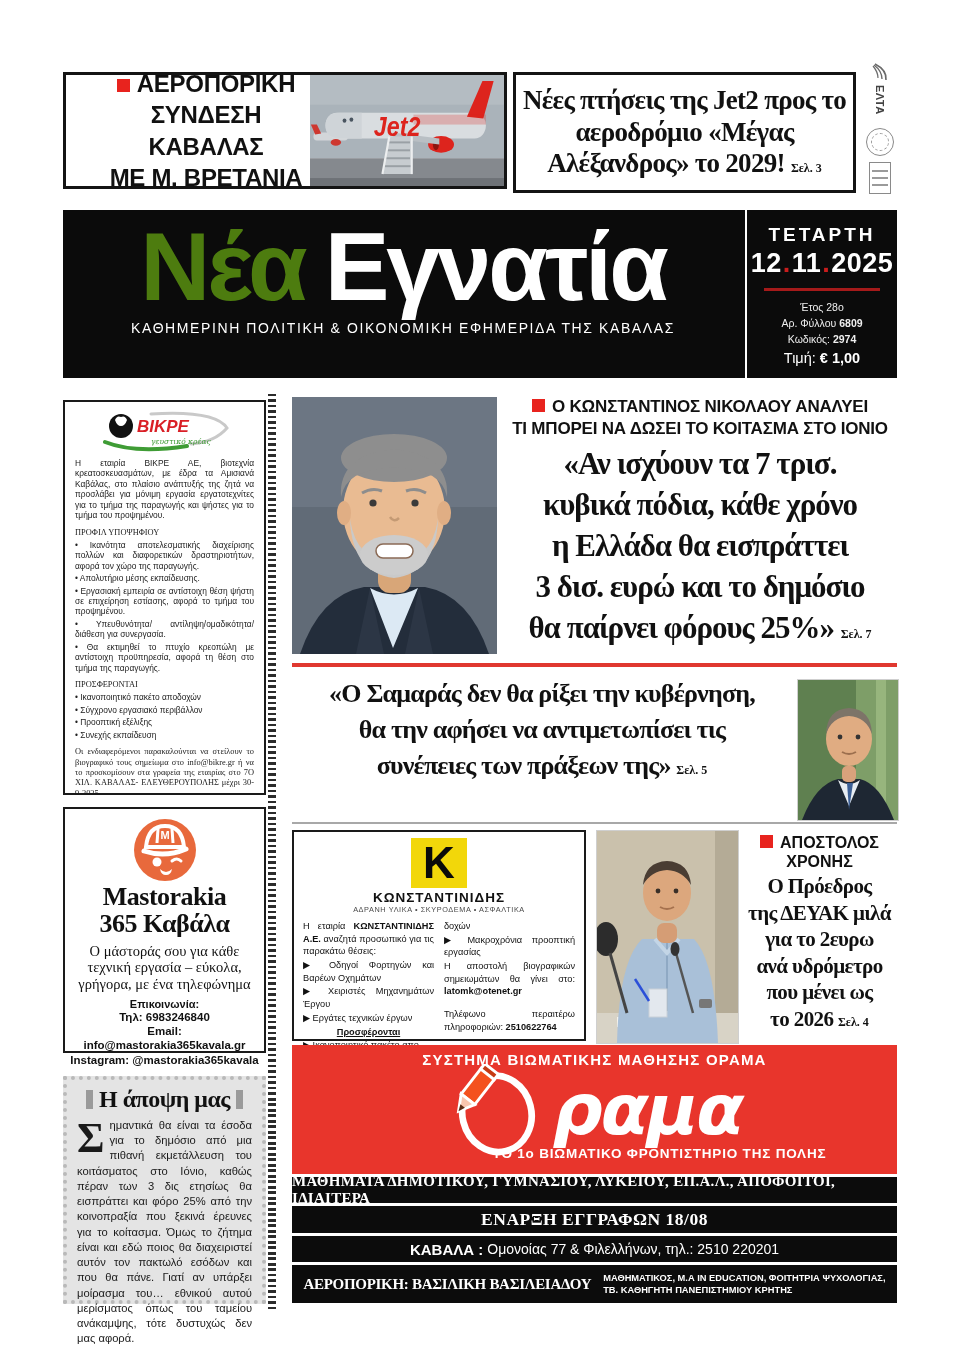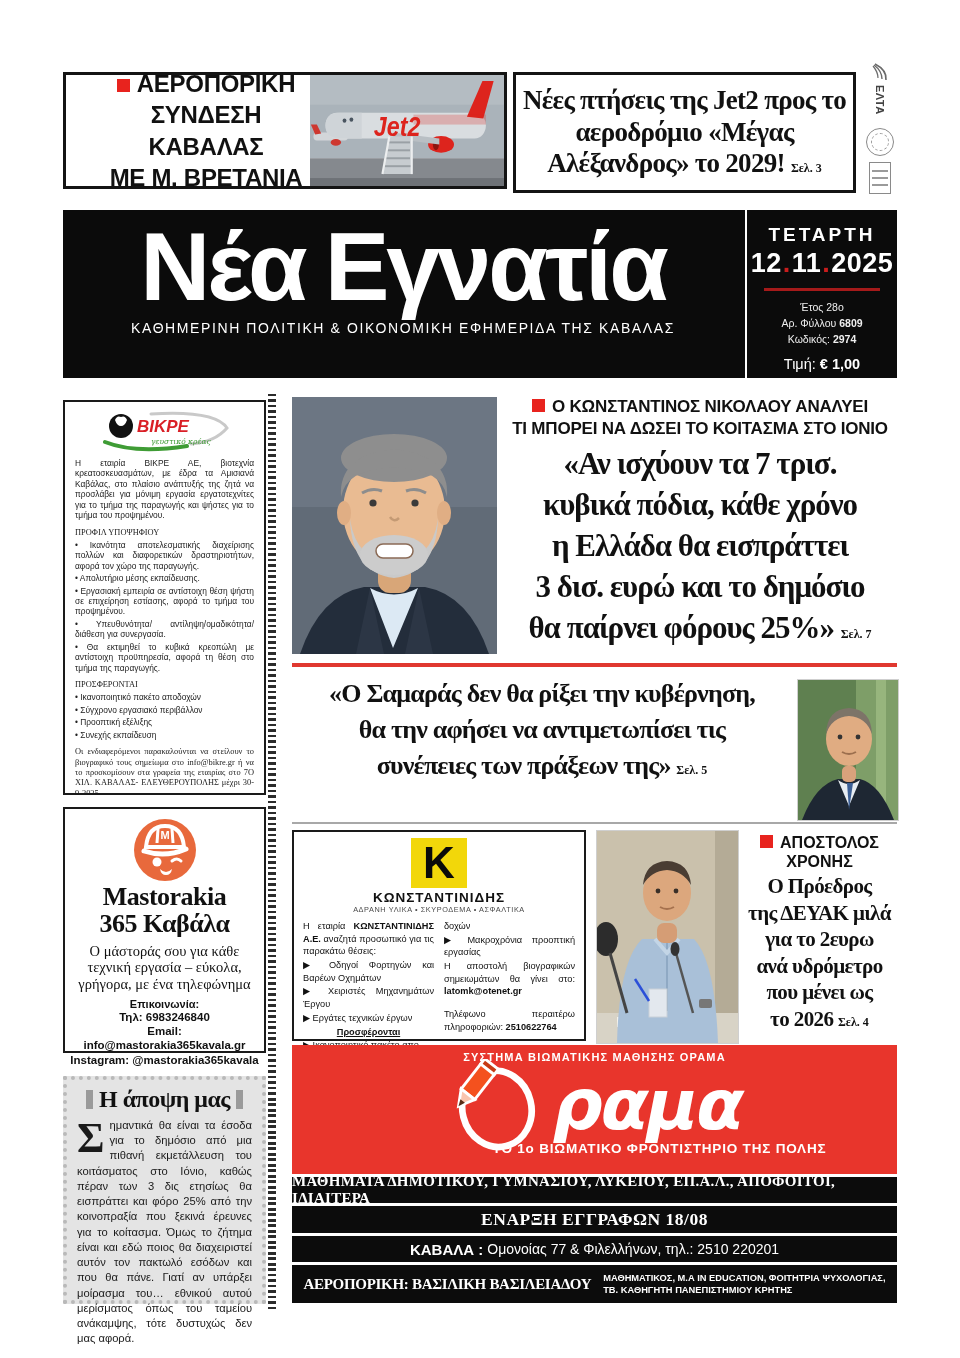--- a/index.html
+++ b/index.html
@@ -26,32 +26,32 @@
   .stamp-elta .t{font-size:11px;font-weight:bold;color:#444;letter-spacing:.5px;}
   .stamp-circle{width:26px;height:26px;border:1.4px solid #8a8a8a;border-radius:50%;margin-top:16px;display:flex;align-items:center;justify-content:center;}
   .stamp-circle i{display:block;width:16px;height:16px;border:1px dashed #9a9a9a;border-radius:50%;}
   .stamp-rect{width:22px;height:32px;border:1.4px solid #8a8a8a;display:flex;flex-direction:column;justify-content:space-evenly;padding:2px;box-sizing:border-box;}
   .stamp-rect i{display:block;height:1.5px;background:#9a9a9a;}
 
   
   .masthead{left:63px;top:210px;width:834px;height:168px;background:#0b0b0b;}
   .mast-left{position:absolute;left:0;top:0;width:680px;height:168px;text-align:center;}
   .mast-title{padding-top:6px;font-weight:bold;font-size:97px;line-height:1.05;letter-spacing:-3px;}
-  .t-red{color:#ffffff;margin-right:20px;}
+  .t-red{color:#4d7c0f;margin-right:20px;}
   .t-white{color:#fff;}
   .mast-tagline{color:#fff;font-size:14px;letter-spacing:1.6px;margin-top:2px;}
   .mast-divider{position:absolute;left:682px;top:0;width:2px;height:168px;background:#fff;}
   .mast-right{position:absolute;left:684px;top:0;width:150px;height:168px;text-align:center;color:#fff;padding-top:14px;box-sizing:border-box;}
   .mast-day{font-weight:bold;font-size:19px;letter-spacing:3px;}
   .mast-date{font-weight:bold;font-size:27px;letter-spacing:.5px;margin-top:2px;}
   .mast-date .dot{color:#c81d1d;margin:0 1px;}
   .mast-redline{width:116px;height:2.5px;background:#a51a1a;margin:9px auto 8px auto;}
   .mast-info{font-size:10.5px;line-height:1.55;color:#efefef;}
   .mast-info b{font-weight:bold;}
-  .mast-price{font-size:14.5px;margin-top:9px;color:#fff;}
+  .mast-price{font-size:14.5px;margin-top:3px;color:#fff;}
   .mast-price b{font-weight:bold;}
 
   
   .vsep{left:268px;top:394px;width:8px;height:916px;
         background:repeating-linear-gradient(to bottom,#2b2b2b 0 2.5px,#fff 2.5px 5.5px);}
 
   
   .adbox{border:2px solid #1a1a1a;box-sizing:border-box;background:#fff;}
   .bikre{left:63px;top:400px;width:203px;height:395px;padding:6px 10px;overflow:hidden;}
   .bikre-logo{display:block;margin:0 auto 4px auto;}
@@ -94,21 +94,21 @@
   .k-gap{height:8px;}
 
   .chronis-photo{left:596px;top:830px;width:141px;height:212px;border:1px solid #cfcfcf;}
   .chronis-text{left:741px;top:833px;width:157px;text-align:center;}
   .chronis-kicker{font-weight:bold;font-size:16px;line-height:1.2;}
   .chronis-headline{font-family:"Liberation Serif",serif;font-weight:bold;font-size:21px;line-height:1.26;letter-spacing:-.6px;margin-top:2px;}
 
   
   .orama{left:292px;top:1045px;width:605px;height:258px;display:flex;flex-direction:column;gap:3px;}
   .orama-red{background:#e8352c;height:128px;position:relative;color:#fff;text-align:center;border-top:2px solid #e8352c;}
-  .orama-system{font-weight:bold;font-size:11px;letter-spacing:1.2px;padding-top:4px;}
+  .orama-system{font-weight:bold;font-size:15px;letter-spacing:1.2px;padding-top:4px;}
   .orama-logo-row{display:flex;align-items:center;justify-content:center;margin-top:-4px;gap:18px;}
   .orama-word{font-family:"DejaVu Sans","Liberation Sans",sans-serif;font-style:italic;font-weight:bold;font-size:70px;line-height:1;margin-left:-8px;letter-spacing:-2px;}
   .orama-sub{font-weight:bold;font-size:13.5px;letter-spacing:.8px;margin-top:-10px;padding-left:130px;}
   .orama-bar{background:#0c0c0c;color:#fff;display:flex;align-items:center;justify-content:center;}
   .bar-lessons{height:26px;font-family:"Liberation Serif",serif;font-weight:bold;font-size:15px;letter-spacing:.3px;}
   .bar-enroll{height:27px;font-family:"Liberation Serif",serif;font-weight:bold;font-size:17.5px;letter-spacing:.5px;}
   .bar-addr{height:26px;font-size:14px;}
   .bar-addr b{font-weight:bold;font-size:15px;margin-right:4px;}
   .bar-dir{height:38px;gap:12px;}
   .bar-dir .dl{font-family:"Liberation Serif",serif;font-weight:bold;font-size:15px;letter-spacing:-.3px;}
@@ -219,21 +219,21 @@
       <text x="42" y="24" font-family="Liberation Sans, sans-serif" font-size="17" font-weight="bold" font-style="italic" fill="#d91f26">BIKPE</text>
       <text x="56" y="36" font-family="DejaVu Serif, serif" font-size="7.5" font-style="italic" fill="#3f9c35">γευστικό κρέας</text>
     </svg>
     <div class="bikre-text">
       <p>Η εταιρία ΒΙΚΡΕ ΑΕ, βιοτεχνία κρεατοσκευασμάτων, με έδρα τα Αμισιανά Καβάλας, στο πλαίσιο ανάπτυξής της ζητά να προσλάβει για μόνιμη εργασία εργατοτεχνίτες για το τμήμα της παραγωγής και ψήστες για το τμήμα του προψημένου.</p>
       <p class="hd">ΠΡΟΦΙΛ ΥΠΟΨΗΦΙΟΥ</p>
       <p>• Ικανότητα αποτελεσματικής διαχείρισης πολλών και διαφορετικών δραστηριοτήτων, αφορά τον χώρο της παραγωγής.</p>
       <p>• Απολυτήριο μέσης εκπαίδευσης.</p>
       <p>• Εργασιακή εμπειρία σε αντίστοιχη θέση ψήστη σε επιχείρηση εστίασης, αφορά το τμήμα του προψημένου.</p>
       <p>• Υπευθυνότητα/ αντίληψη/ομαδικότητα/ διάθεση για συνεργασία.</p>
-      <p>• Θα εκτιμηθεί το κυβικά κρεοπώλη με αντίστοιχη προϋπηρεσία, αφορά τη θέση στο τμήμα της παραγωγής.</p>
+      <p>• Θα εκτιμηθεί το πτυχίο κρεοπώλη με αντίστοιχη προϋπηρεσία, αφορά τη θέση στο τμήμα της παραγωγής.</p>
       <p class="hd">ΠΡΟΣΦΕΡΟΝΤΑΙ</p>
       <p>• Ικανοποιητικό πακέτο αποδοχών</p>
       <p>• Σύγχρονο εργασιακό περιβάλλον</p>
       <p>• Προοπτική εξέλιξης</p>
       <p>• Συνεχής εκπαίδευση</p>
       <p class="hd">Οι ενδιαφερόμενοι παρακαλούνται να στείλουν το βιογραφικό τους σημείωμα στο info@bikre.gr ή να το προσκομίσουν στα γραφεία της εταιρίας στο 7Ο ΧΙΛ. ΚΑΒΑΛΑΣ- ΕΛΕΥΘΕΡΟΥΠΟΛΗΣ μέχρι 30-9-2025.</p>
     </div>
   </div>
 
   <div class="abs adbox mastorakia">

